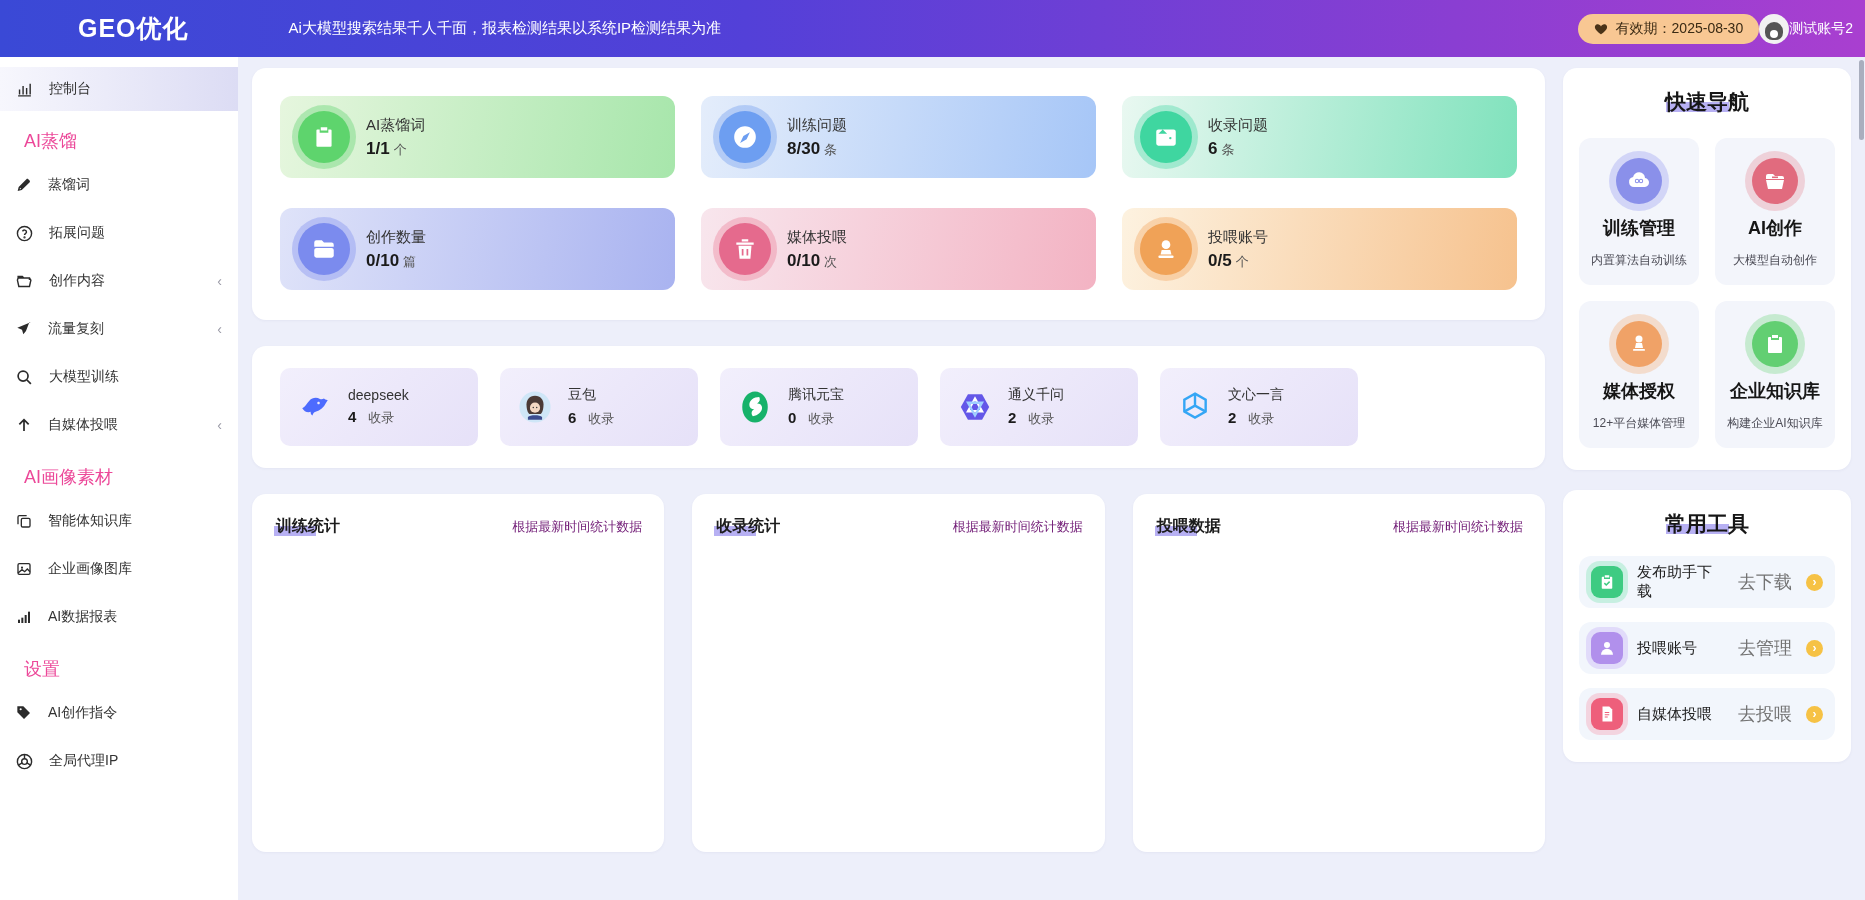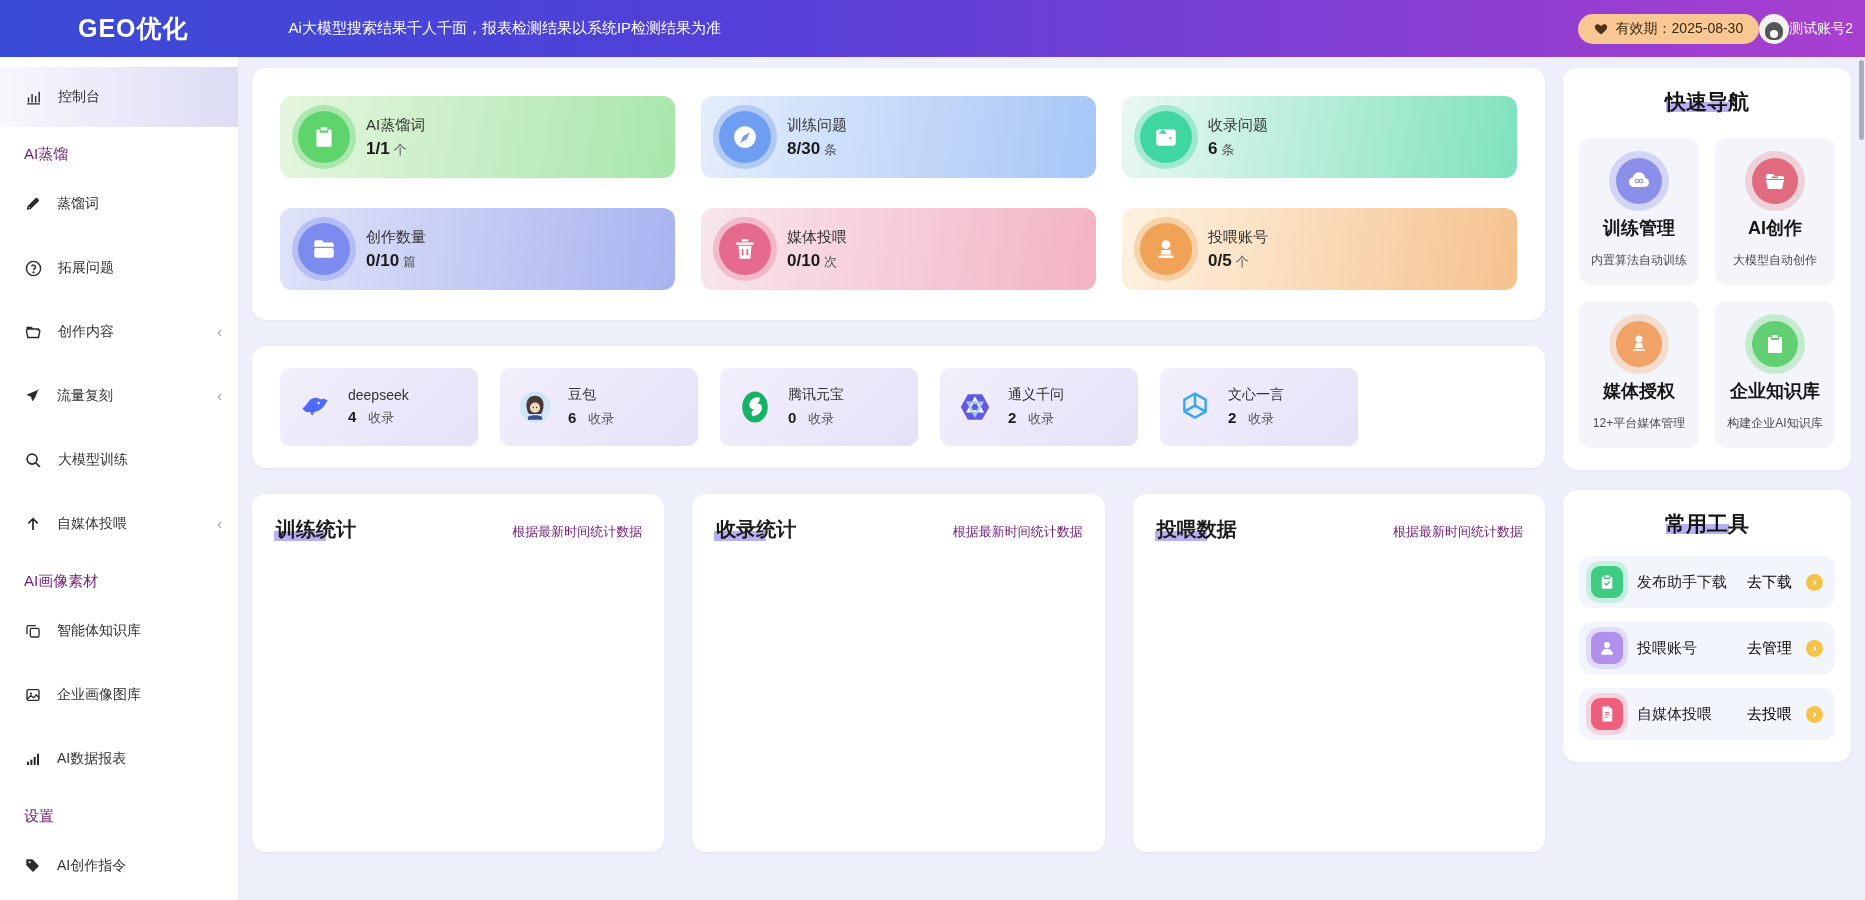--- a/index.html
+++ b/index.html
@@ -23,26 +23,26 @@
   .avatar-inner::after{content:"";position:absolute;left:5px;top:8px;width:8px;height:8px;border-radius:50%;background:#fff;}
   .username { font-size:14px; white-space:nowrap; }
 
   
   .page { display:flex; height:843px; }
   .sidebar { width:238px; background:#fff; padding-top:10px; flex:none; height:100%; overflow:hidden; }
   .main { flex:1; padding:11px 8px 0 14px; overflow:hidden; }
   .rightcol { width:312px; flex:none; padding:11px 14px 0 10px; overflow:hidden; }
 
   
-  .side-item { display:flex; align-items:center; height:60px; padding:0 16px 0 25px;
+  .side-item { display:flex; align-items:center; height:44px; padding:0 16px 0 16px;
     font-size:14px; color:#333; cursor:pointer; gap:16px; margin-bottom:4px;}
   .side-item svg { flex:none; color:#2b2b2b; }
   .side-item .lbl { flex:1; }
   .side-item.active { background:linear-gradient(90deg,#f7f7fd 0%,#dcdcf4 100%); }
-  .side-section { color:#701a75; font-size:15px; padding:14px 16px 10px 24px; }
+  .side-section { color:#ec4899; font-size:18px; padding:14px 16px 10px 24px; }
   .chev { color:#9a9aa6; }
 
   
   .panel { background:#fff; border-radius:14px; box-shadow:0 1px 3px rgba(60,60,120,.05); }
 
   
   .stats-panel { padding:28px 28px 30px 28px; }
   .stats-grid { display:grid; grid-template-columns:repeat(3,1fr); gap:30px 26px; }
   .stat-card { height:82px; border-radius:12px; display:flex; align-items:center;
     padding:0 18px; gap:16px; }
@@ -73,21 +73,21 @@
     display:flex; align-items:center; padding:0 16px; gap:14px; }
   .platform-icon { width:38px; height:38px; flex:none; display:flex; align-items:center; justify-content:center; }
   .platform-name { font-size:14px; color:#333; margin-bottom:5px; }
   .platform-count { font-size:15px; font-weight:bold; color:#1b1b1b; }
   .platform-unit { font-size:13px; font-weight:normal; color:#555; margin-left:12px; }
 
   
   .charts-row { margin-top:26px; display:flex; gap:28px; }
   .chart-panel { flex:1; padding:22px 22px; height:358px; }
   .chart-head { display:flex; align-items:baseline; justify-content:space-between; }
-  .chart-title { font-size:20px; font-weight:bold; color:#1c1c1c;
+  .chart-title { font-size:16px; font-weight:bold; color:#1c1c1c;
     background-image:linear-gradient(#b7b0f3,#b7b0f3); background-repeat:no-repeat;
     background-size:62% 10px; background-position:0 88%; padding:0 2px; }
   .chart-sub { font-size:13px; color:#701a75; }
 
   
   .qn-panel { padding:20px 16px 22px 16px; }
   .col-title { text-align:center; font-size:21px; font-weight:bold; color:#161616; }
   .col-title span { background-image:linear-gradient(#b7b0f3,#b7b0f3); background-repeat:no-repeat;
     background-size:70% 10px; background-position:15% 90%; padding:0 3px; }
   .qn-grid { margin-top:22px; display:grid; grid-template-columns:1fr 1fr; gap:16px; }
@@ -104,21 +104,21 @@
   .tools-panel { margin-top:20px; padding:20px 16px 22px 16px; }
   .tool-rows { margin-top:18px; display:flex; flex-direction:column; gap:14px; }
   .tool-row { background:#f2f6fc; border-radius:12px; height:52px; display:flex;
     align-items:center; padding:0 12px; gap:14px; cursor:pointer; }
   .tool-icon { width:32px; height:32px; border-radius:9px; display:flex;
     align-items:center; justify-content:center; flex:none; }
   .tool-icon.green  { background:#3ecb82; box-shadow:0 0 0 5px rgba(120,225,175,.35); }
   .tool-icon.purple { background:#b190ec; box-shadow:0 0 0 5px rgba(195,170,245,.35); }
   .tool-icon.pink   { background:#ee5f7b; box-shadow:0 0 0 5px rgba(245,150,170,.35); }
   .tool-label { flex:1; font-size:15px; color:#222; }
-  .tool-action { font-size:15px; color:#000000; }
+  .tool-action { font-size:18px; color:#737373; }
   .tool-go { width:17px; height:17px; border-radius:50%; background:#f6c245; color:#fff;
     font-size:12px; font-weight:bold; display:flex; align-items:center; justify-content:center; }
 
   .scroll-thumb { position:fixed; right:1px; top:60px; width:5px; height:80px;
     background:#a9aebe; border-radius:3px; }
 </style>
 </head>
 <body>
 
 <div class="header">

